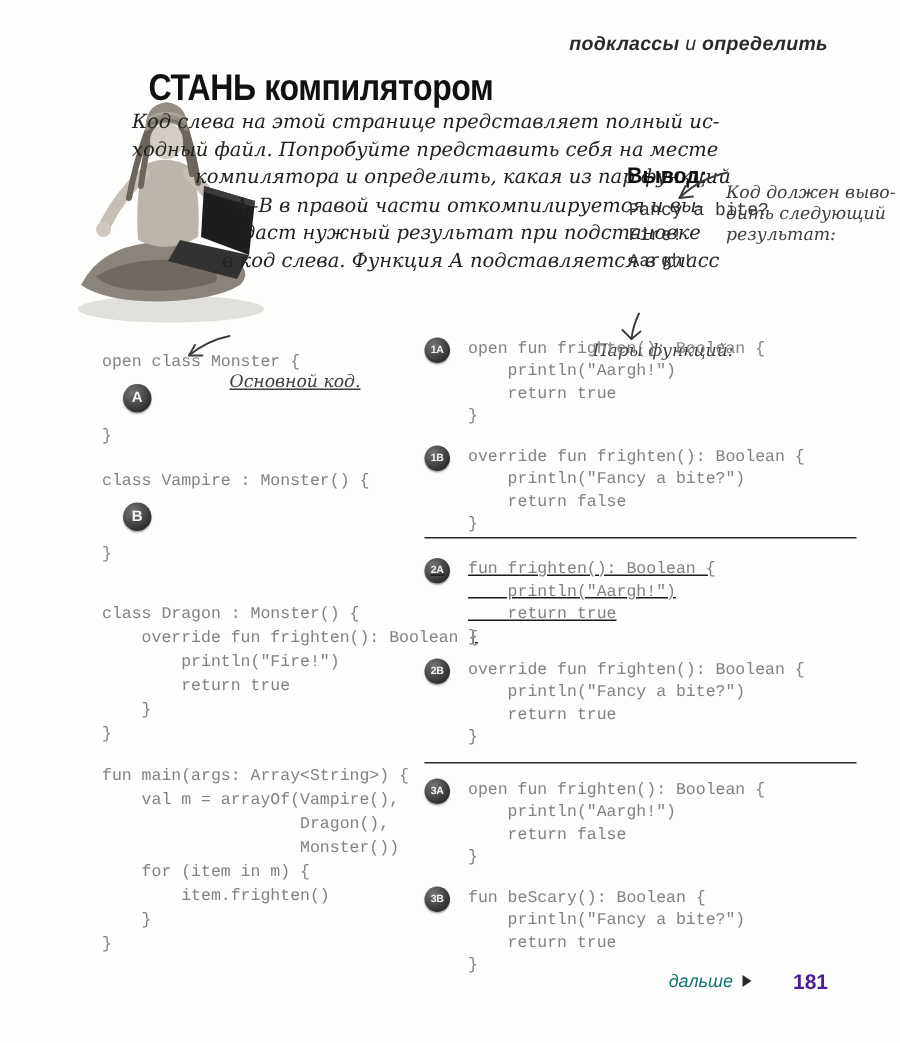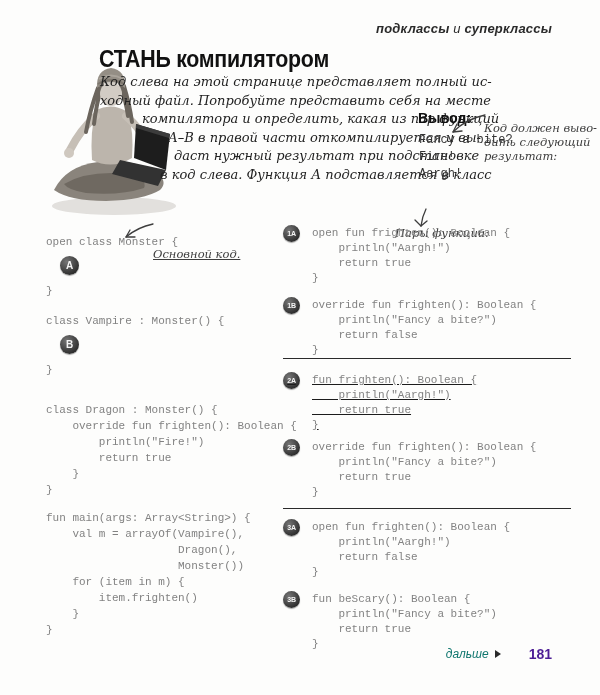--- a/index.html
+++ b/index.html
@@ -18,21 +18,21 @@
   .running-head .lite { font-weight:400; }
   
   .title {
     position:absolute; left:99px; top:44px;
     font:800 23px "Liberation Sans", sans-serif; color:#111;
     transform:scaleX(0.93) scaleY(1.08); transform-origin:left top;
     letter-spacing:-0.3px; white-space:nowrap;
   }
   
   .intro {
-    position:absolute; left:100px; top:73px; width:330px;
+    position:absolute; left:88px; top:73px; width:330px;
     font:italic 13px/18.5px "DejaVu Serif", serif; color:#222;
   }
   .intro div { white-space:nowrap; }
   .in3 { margin-left:42px; }
   .in4 { margin-left:68px; }
   .in5 { margin-left:74px; }
   .in6 { margin-left:60px; }
   .in7 { margin-left:52px; }
   
   .photo { position:absolute; left:36px; top:58px; }
@@ -55,21 +55,21 @@
   .note-output { position:absolute; left:484px; top:90px; }
   .note-maincode { position:absolute; left:153px; top:216px; white-space:nowrap;text-decoration:underline; }
   .note-pairs { position:absolute; left:395px; top:195px; white-space:nowrap; }
   .arrow-svg { position:absolute; }
   .arrow-svg path { fill:none; stroke:#3d3d3d; stroke-width:1.3; stroke-linecap:round; }
   
   pre.code {
     font:11px/16px "Liberation Mono", monospace; color:#828282;
     white-space:pre;
   }
-  .left-code { position:absolute; left:46px; top:234px; }
+  .left-code { position:absolute; left:68px; top:234px; }
   .right-col { position:absolute; left:283px; top:225px; width:290px; }
   .right-col pre.code { line-height:15px; }
   .badge {
     background:radial-gradient(circle at 35% 30%, #757575, #2c2c2c 75%);
     color:#f4f4f4; border-radius:50%;
     display:flex; align-items:center; justify-content:center;
     font-family:"Liberation Sans", sans-serif; font-weight:700;
     box-shadow:0 1px 1px rgba(0,0,0,0.35);
   }
   .badge-lg { width:19px; height:19px; font-size:10px; }
@@ -99,21 +99,21 @@
   .page-num { font:700 14px "Liberation Sans", sans-serif; color:#4c1d95; margin-left:28px; }
 </style>
 </head>
 <body>
 
 <div class="page">
 
   <div class="running-head">
     <span>подклассы</span>
     <span class="lite">и</span>
-    <span>суперклассы</span>
+    <span>определить</span>
   </div>
 
   <div class="title">СТАНЬ компилятором</div>
 
   <svg class="photo" width="150" height="162" viewBox="0 0 150 162">
     <ellipse cx="78" cy="148" rx="62" ry="9" fill="#e2e0dd"></ellipse>
 
     <path d="M18 132 Q30 108 62 104 Q100 100 122 116 Q132 124 124 132 Q108 142 70 143 Q34 143 18 132 Z" fill="#8a847c"></path>
     <path d="M28 126 Q52 112 92 116 Q112 120 108 130 Q84 138 50 135 Q32 132 28 126 Z" fill="#6f6961"></path>
 

